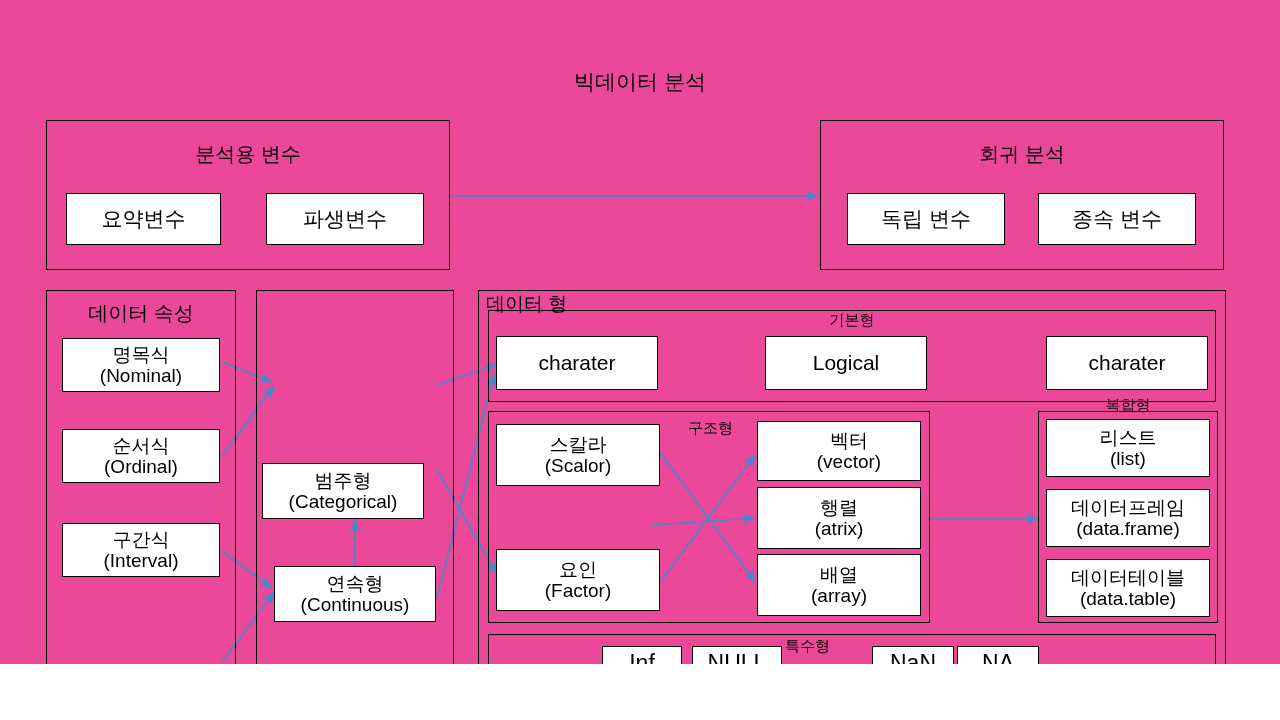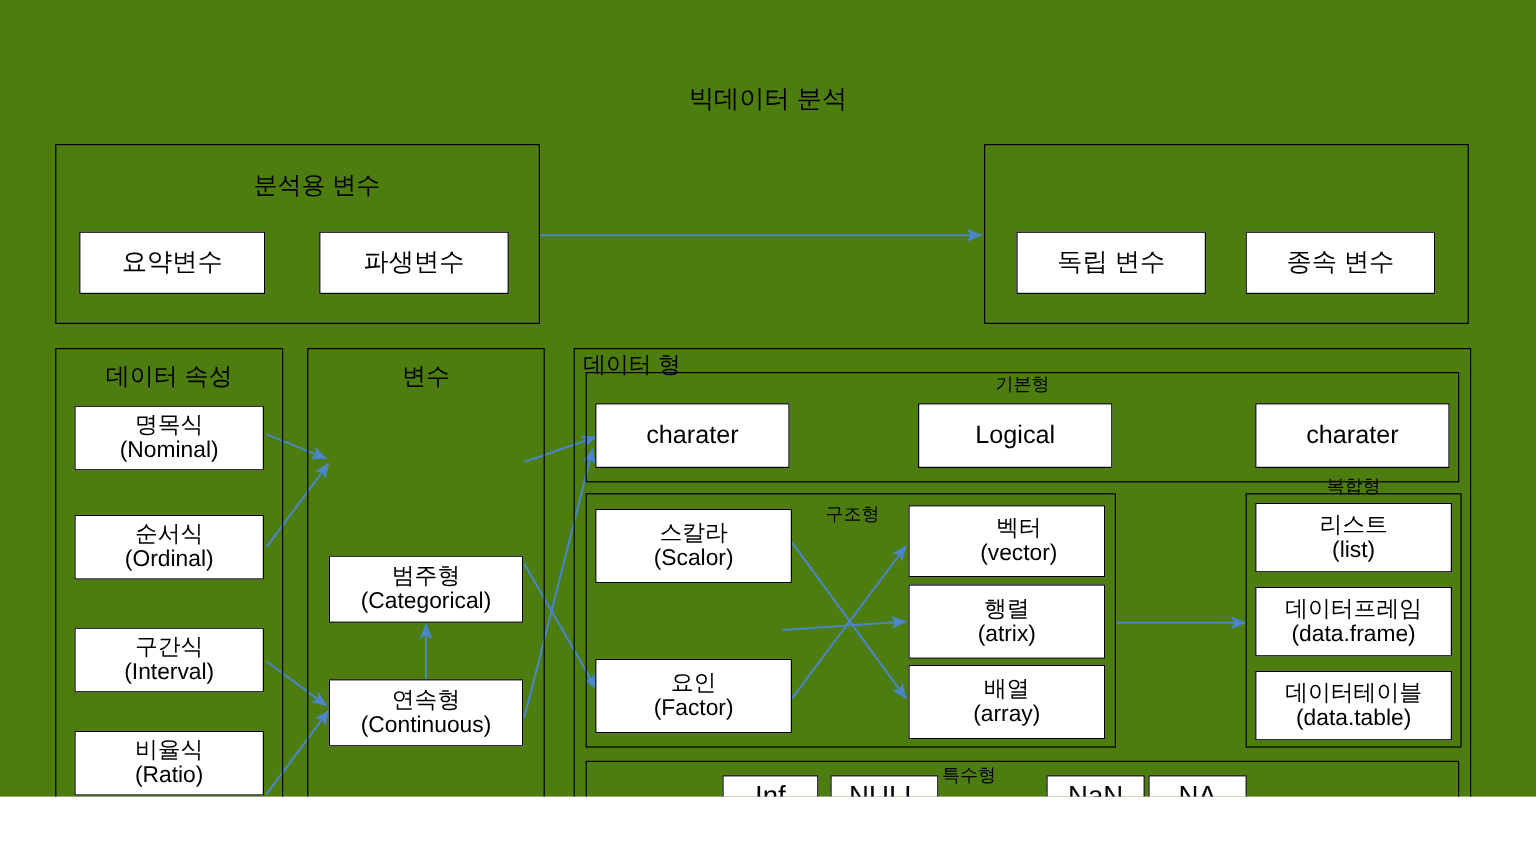--- a/index.html
+++ b/index.html
@@ -9,21 +9,21 @@
     background: #ffffff;
   }
   body {
     font-family: "Liberation Sans", "DejaVu Sans", sans-serif;
     color: #000000;
   }
   #canvas {
     position: relative;
     width: 1280px;
     height: 664px;
-    background: #4d7c0f;
+    background: #ec4899;
     overflow: hidden;
   }
 
   
   .box {
     position: absolute;
     box-sizing: border-box;
     border: 1.6px solid #000000;
     background: #ffffff;
   }
@@ -99,30 +99,31 @@
       <line x1="660" y1="582" x2="755" y2="455"></line>
       <line x1="652" y1="525" x2="755" y2="518"></line>
 
       <line x1="930" y1="519" x2="1038" y2="519"></line>
     </g>
   </svg>
 
   <div class="ttl diagram-title" style="left:470px; top:68px; width:340px;">빅데이터 분석</div>
 
   <div class="panel" style="left:46px; top:120px; width:404px; height:150px;"></div>
-  <div class="ttl panel-title" style="left:46px; top:141px; width:404px;padding-left:16px;">분석용 변수</div>
+  <div class="ttl panel-title" style="left:46px; top:141px; width:404px;">분석용 변수</div>
 
   <div class="box lbl box-single" style="left:66px; top:193px; width:155px; height:52px;">
     <span>요약변수</span>
   </div>
   <div class="box lbl box-single" style="left:266px; top:193px; width:158px; height:52px;">
     <span>파생변수</span>
   </div>
 
   <div class="panel" style="left:820px; top:120px; width:404px; height:150px;"></div>
+  <div class="ttl panel-title" style="left:820px; top:141px; width:404px;">회귀 분석</div>
 
   <div class="box lbl box-single" style="left:847px; top:193px; width:158px; height:52px;">
     <span>독립 변수</span>
   </div>
   <div class="box lbl box-single" style="left:1038px; top:193px; width:158px; height:52px;">
     <span>종속 변수</span>
   </div>
 
   <div class="panel" style="left:46px; top:290px; width:190px; height:409px;"></div>
   <div class="ttl panel-title" style="left:46px; top:300px; width:190px;">데이터 속성</div>
@@ -132,29 +133,24 @@
     <span class="box-sub">(Nominal)</span>
   </div>
   <div class="box lbl" style="left:62px; top:429px; width:158px; height:54px;">
     <span class="box-main">순서식</span>
     <span class="box-sub">(Ordinal)</span>
   </div>
   <div class="box lbl" style="left:62px; top:523px; width:158px; height:54px;">
     <span class="box-main">구간식</span>
     <span class="box-sub">(Interval)</span>
   </div>
-  <div class="box lbl" style="left:62px; top:609px; width:158px; height:54px;">
-    <span class="box-main">비율식</span>
-    <span class="box-sub">(Ratio)</span>
-  </div>
 
   <div class="panel" style="left:256px; top:290px; width:198px; height:409px;"></div>
-  <div class="ttl panel-title" style="left:256px; top:300px; width:198px;">변수</div>
-
-  <div class="box lbl" style="left:274px; top:463px; width:162px; height:56px;">
+
+  <div class="box lbl" style="left:262px; top:463px; width:162px; height:56px;">
     <span class="box-main">범주형</span>
     <span class="box-sub">(Categorical)</span>
   </div>
   <div class="box lbl" style="left:274px; top:566px; width:162px; height:56px;">
     <span class="box-main">연속형</span>
     <span class="box-sub">(Continuous)</span>
   </div>
 
   <div class="panel" style="left:478px; top:290px; width:748px; height:409px;"></div>
   <div class="ttl corner-title" style="left:486px; top:291px; text-align:left;">데이터 형</div>

